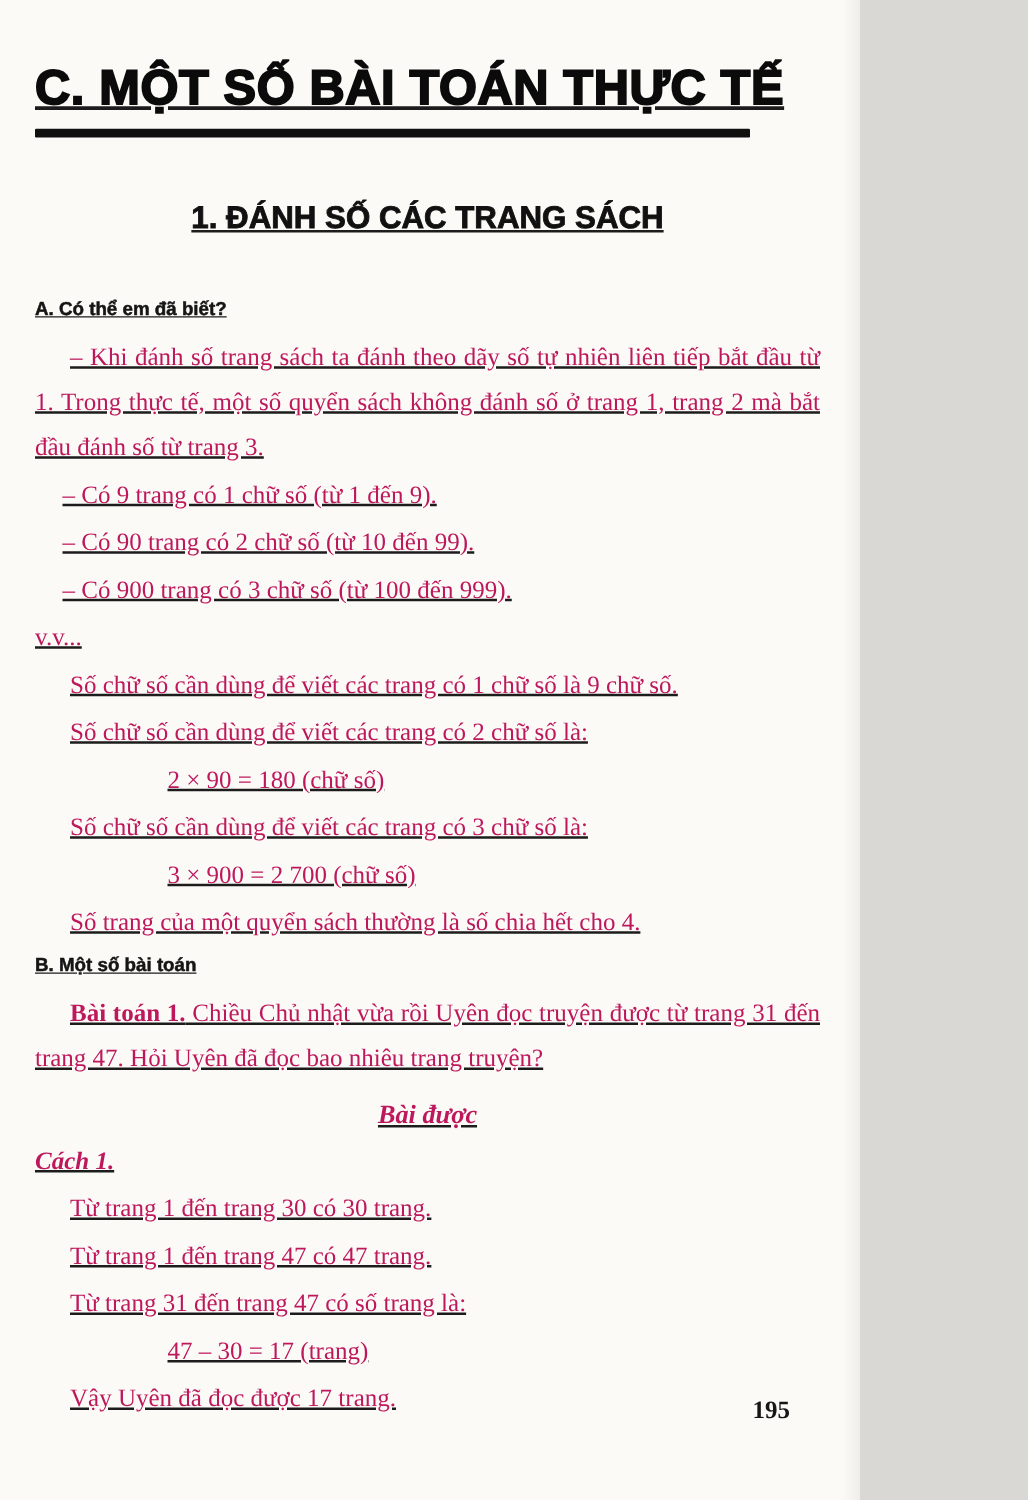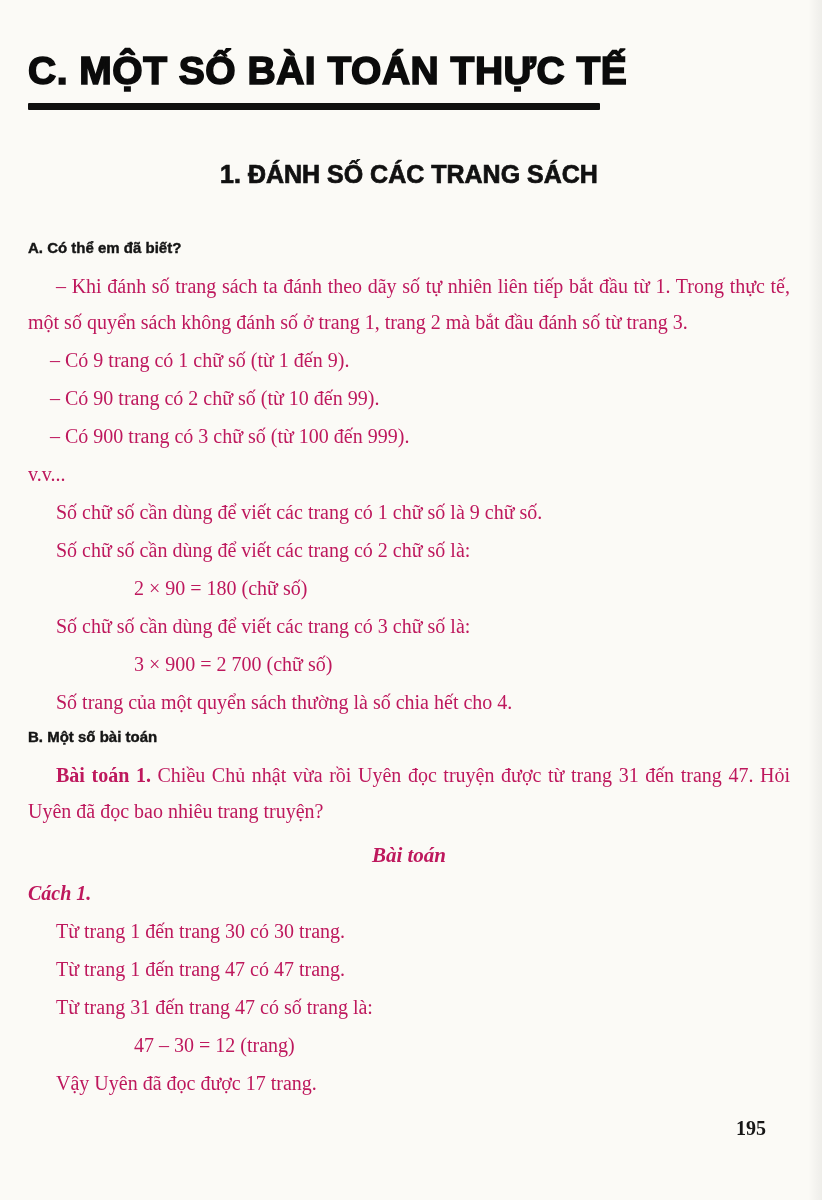--- a/index.html
+++ b/index.html
@@ -3,25 +3,26 @@
 <meta charset="utf-8">
 <style>
   * { margin: 0; padding: 0; box-sizing: border-box; }
   html, body { background: #d9d8d4; }
   body {
     width: 822px; height: 1200px;
     font-family: "Liberation Serif", serif;
   }
   .page {
     position: relative;
-    width: 822px; height: 1200px;
+    width: 688px; height: 1200px;
     background: #fbfaf6;
     color: #1c1c1c;
     padding: 48px 32px 0 28px;
     overflow: hidden;
+    text-decoration: underline;
   }
   
   .page::after {
     content: "";
     position: absolute; top: 0; right: 0; width: 14px; height: 100%;
     background: linear-gradient(to left, rgba(0,0,0,0.05), rgba(0,0,0,0));
     pointer-events: none;
   }
   .main-title {
     font-family: "Liberation Sans", sans-serif;
@@ -108,25 +109,25 @@
   <p class="body ind-line">Số chữ số cần dùng để viết các trang có 2 chữ số là:</p>
   <p class="body formula-line">2 × 90 = 180 (chữ số)</p>
   <p class="body ind-line">Số chữ số cần dùng để viết các trang có 3 chữ số là:</p>
   <p class="body formula-line">3 × 900 = 2 700 (chữ số)</p>
   <p class="body ind-line">Số trang của một quyển sách thường là số chia hết cho 4.</p>
 
   <h3 class="subheading b">B. Một số bài toán</h3>
 
   <p class="body para-justify"><b>Bài toán 1.</b><span> Chiều Chủ nhật vừa rồi Uyên đọc truyện được từ trang 31 đến trang 47. Hỏi Uyên đã đọc bao nhiêu trang truyện?</span></p>
 
-  <p class="body solution-heading">Bài toán</p>
+  <p class="body solution-heading">Bài được</p>
 
   <p class="body method-label">Cách 1.</p>
 
   <p class="body ind-line">Từ trang 1 đến trang 30 có 30 trang.</p>
   <p class="body ind-line">Từ trang 1 đến trang 47 có 47 trang.</p>
   <p class="body ind-line">Từ trang 31 đến trang 47 có số trang là:</p>
-  <p class="body formula-line">47 – 30 = 12 (trang)</p>
+  <p class="body formula-line">47 – 30 = 17 (trang)</p>
   <p class="body ind-line">Vậy Uyên đã đọc được 17 trang.</p>
 
   <div class="page-number">195</div>
 
 </div>
 
 </body></html>

